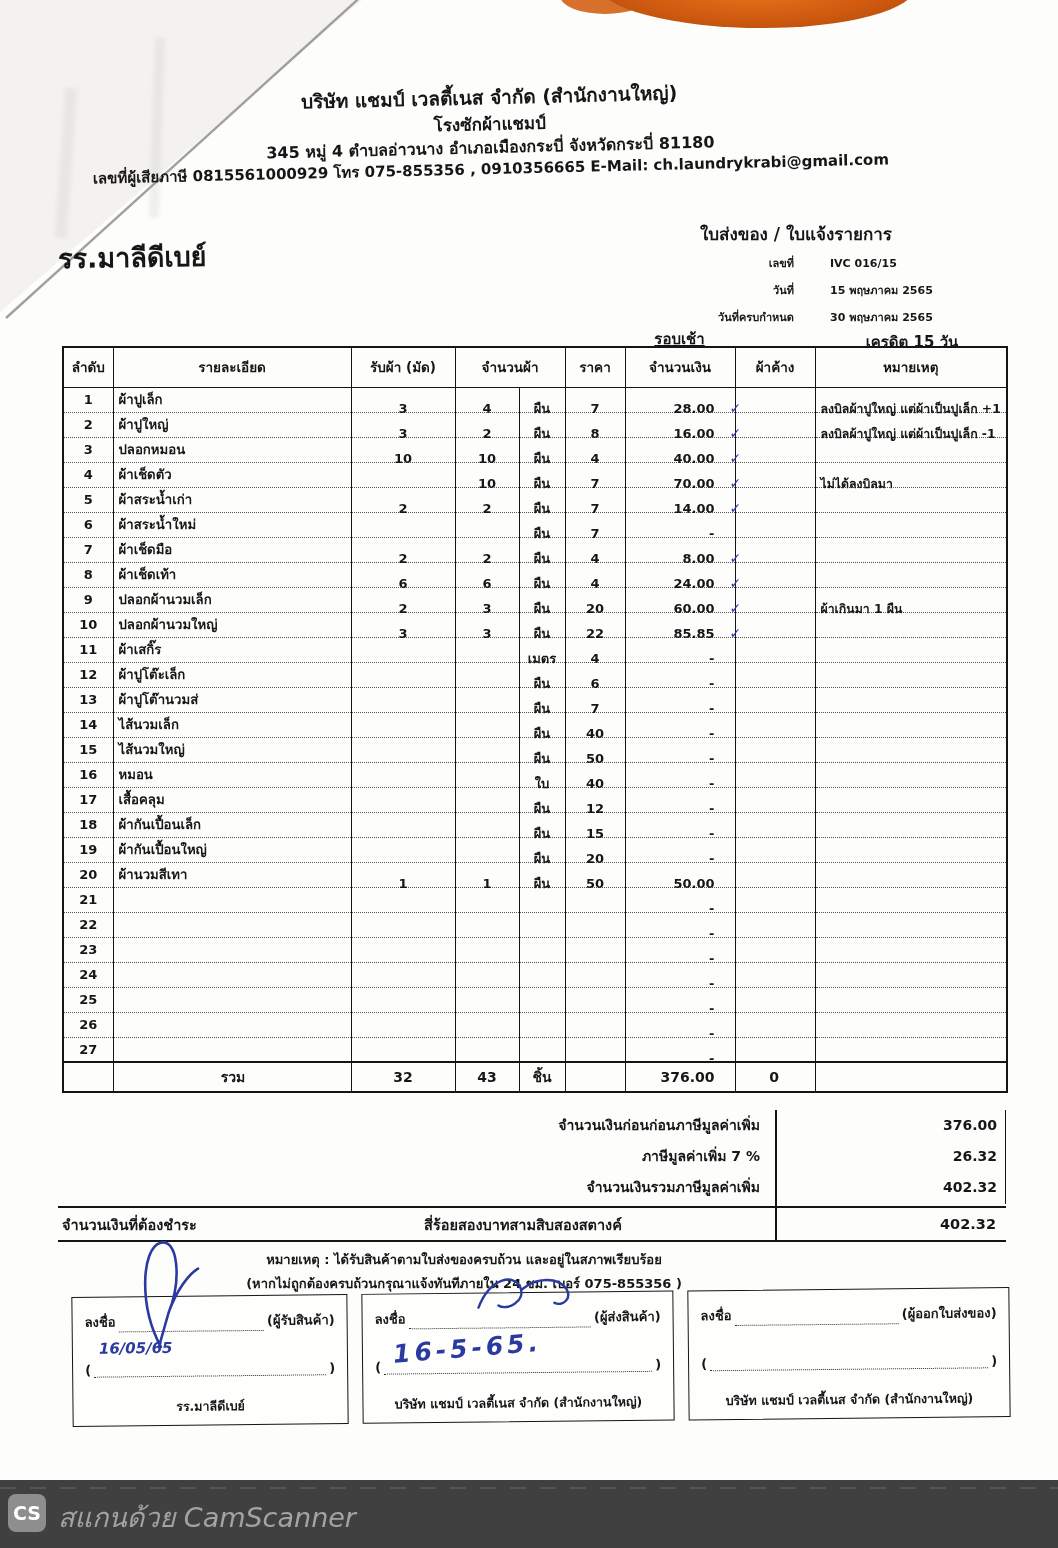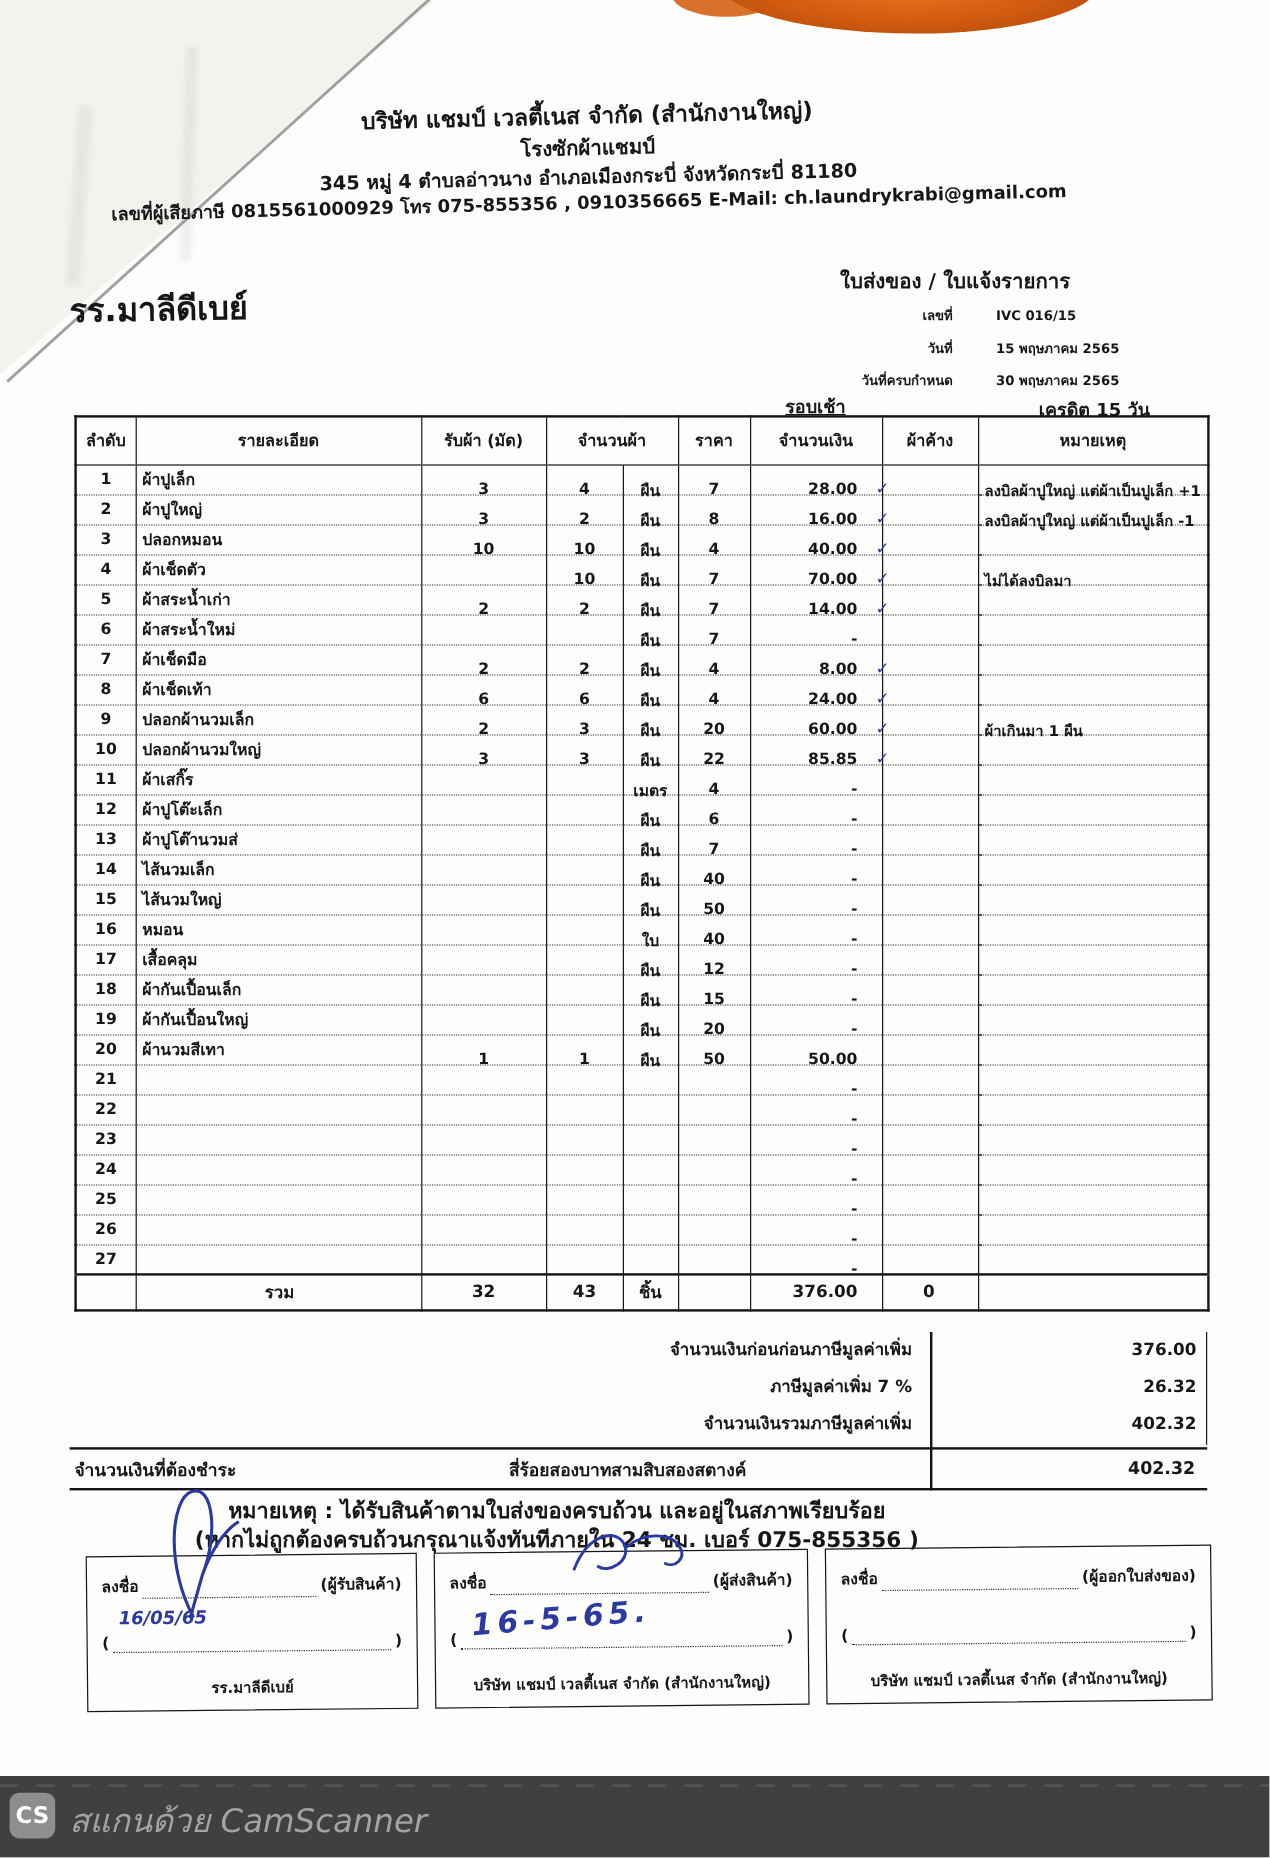--- a/index.html
+++ b/index.html
@@ -74,21 +74,21 @@
   .sum-value { flex:1; text-align:right; padding-right:8px; }
 
   .due { position:absolute; top:1206px; left:58px; width:948px; height:36px;
     border-top:2.5px solid #151515; border-bottom:2.5px solid #151515;
     display:flex; align-items:center; font-size:14.5px; }
   .due-label { width:215px; padding-left:4px; }
   .due-words { width:500px; text-align:center; }
   .due-amount { flex:1; text-align:right; padding-right:10px; }
 
   .notes { position:absolute; top:1248px; left:0; right:130px; text-align:center;
-    font-size:18px; line-height:24px; }
+    font-size:13px; line-height:24px; }
 
   
   .sigs { position:absolute; top:1292px; left:72px; width:938px; display:flex; gap:14px;
     transform:rotate(-0.6deg); }
   .sig-box { border:1.8px solid #151515; height:130px; position:relative; padding:14px 12px 8px 12px;
     font-size:13px; background:rgba(255,255,255,.35); }
   .sig-box.b1 { width:276px; } .sig-box.b2 { width:312px; } .sig-box.b3 { width:322px; }
   .sig-line { display:flex; align-items:flex-end; }
   .dots { flex:1; border-bottom:1.8px dotted #333; height:13px; margin:0 3px; }
   .paren-line { display:flex; align-items:flex-end; margin-top:30px; }

